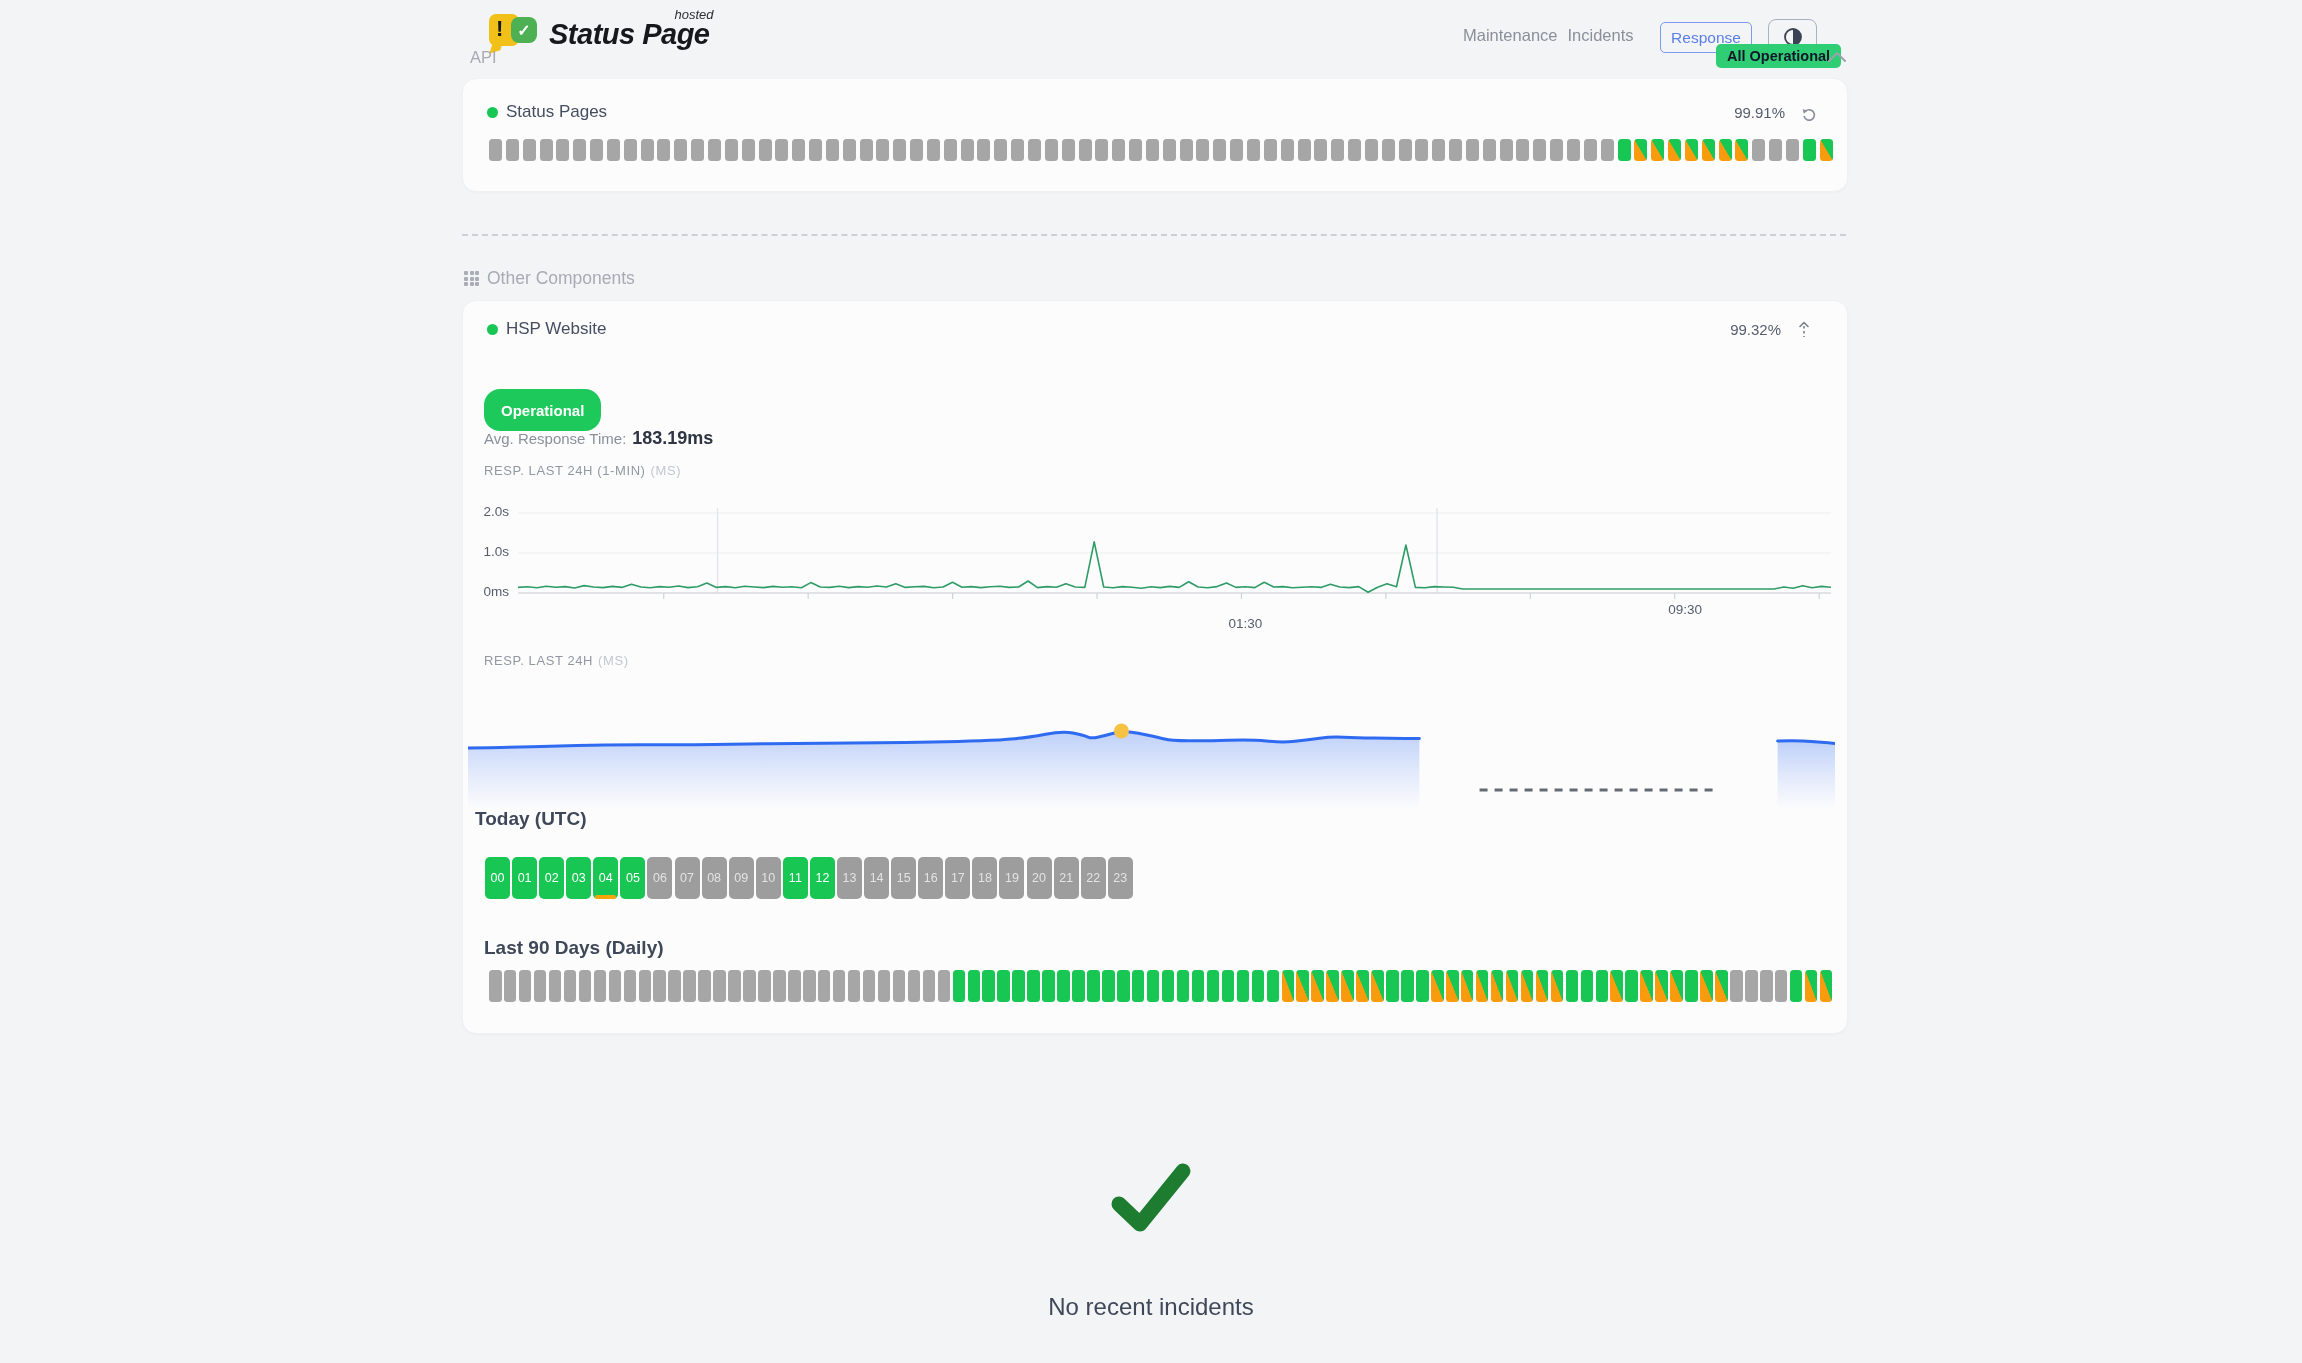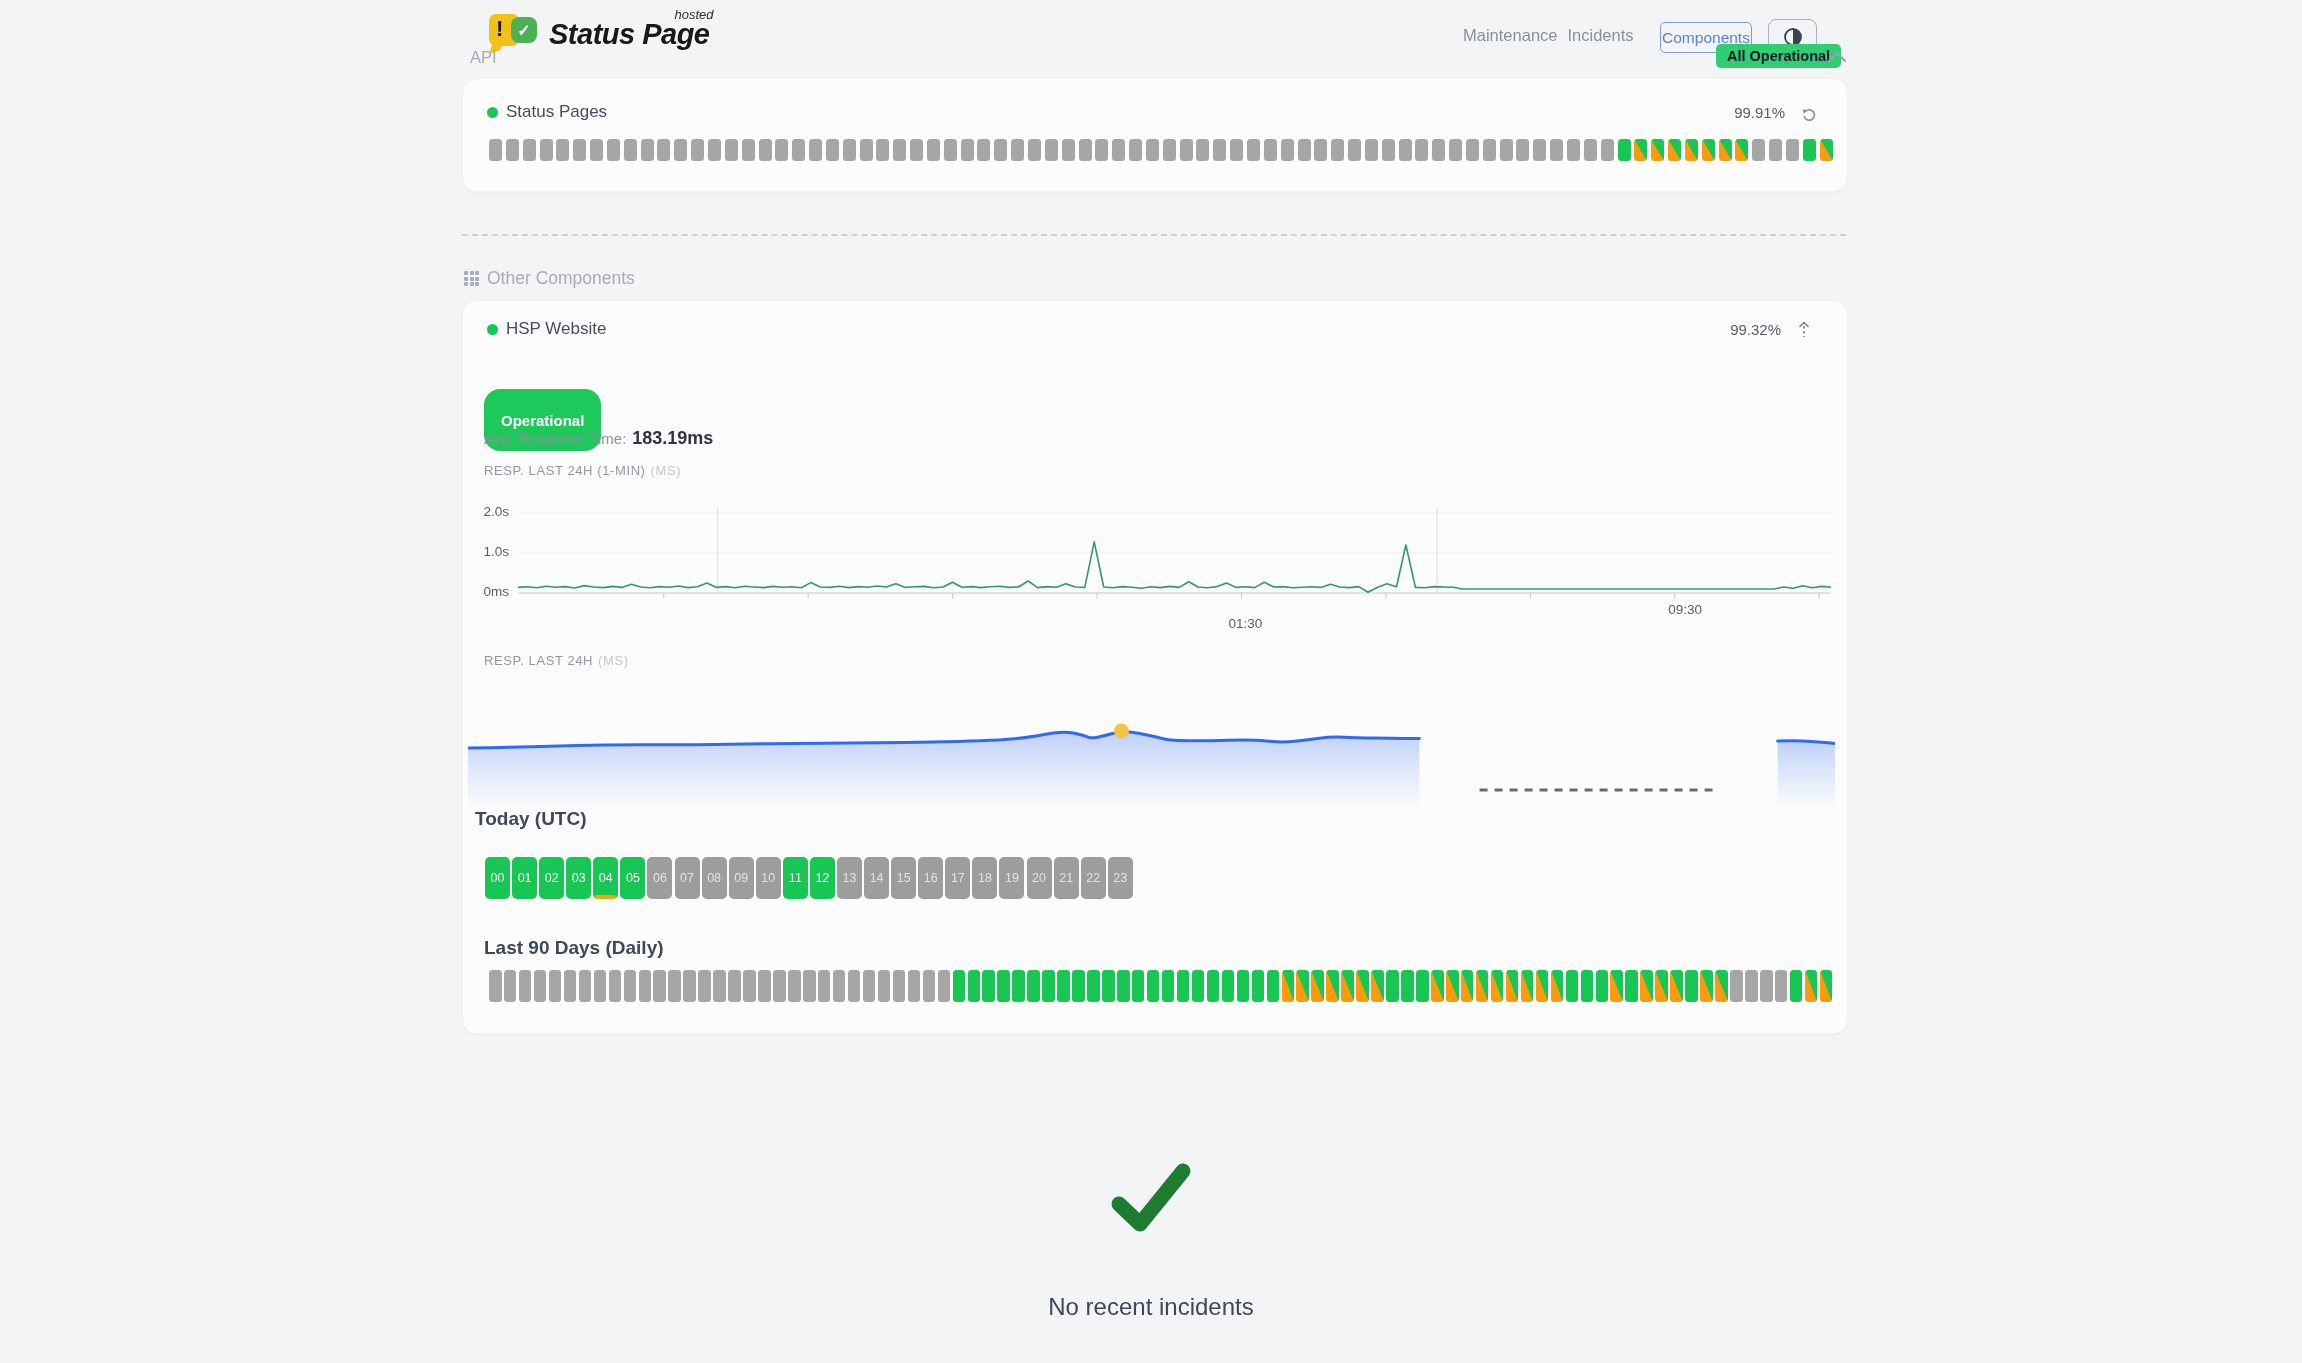--- a/index.html
+++ b/index.html
@@ -32,21 +32,21 @@
   .bar{width:13px;height:22px;border-radius:3.5px;}
   .day-bar{width:12.5px;height:32px;border-radius:3.5px;}
   .s-none{background:#a6a6a6;}
   .s-up{background:#17c653;}
   .s-degraded{background:linear-gradient(to top right,#f89c0e 49%,#17c653 51%);}
   .dashed-sep{position:absolute;left:462px;top:234px;width:1384px;border-top:2px dashed #ccd0d6;}
 
   .grid-icon{position:absolute;left:464px;top:271px;width:17px;height:17px;display:grid;grid-template-columns:repeat(3,4px);grid-template-rows:repeat(3,4px);gap:1.5px;}
   .grid-icon i{background:#a8adb6;border-radius:1px;}
 
-  .op-badge{position:absolute;left:21px;top:88px;height:30px;padding:16px 17px;background:#1ec95b;border-radius:16px;color:#fff;font-weight:700;font-size:15px;display:flex;align-items:center;}
+  .op-badge{position:absolute;left:21px;top:88px;height:30px;padding:6px 17px;background:#1ec95b;border-radius:16px;color:#fff;font-weight:700;font-size:15px;display:flex;align-items:center;}
   .avg-line{position:absolute;left:21px;top:127px;font-size:15px;color:#8a909b;}
   .avg-line b{color:#2e3442;font-size:18px;font-weight:700;margin-left:6px;}
   .chart-label{font-size:13px;letter-spacing:0.6px;color:#9298a2;}
   .chart-label .unit{color:#c3c7cf;margin-left:5px;}
 
   .ylab{position:absolute;left:0;width:46px;text-align:right;font-size:13.5px;color:#565d6b;}
   .xlab{position:absolute;width:70px;text-align:center;font-size:13.5px;color:#565d6b;}
 
   .hours{position:absolute;left:22px;top:556px;width:648px;display:flex;justify-content:space-between;}
   .hour{position:relative;width:25px;height:42px;border-radius:5px;display:flex;align-items:center;justify-content:center;font-size:12.5px;}
@@ -76,21 +76,21 @@
     <div class="brand-text">
       <span>Status Page</span>
       <span class="brand-sup">hosted</span>
     </div>
   </div>
 
   <div class="nav">
     <span>Maintenance</span>
     <span>Incidents</span>
   </div>
-  <div class="subscribe">Components</div>
+  <div class="subscribe">Response</div>
   <div class="theme-btn">
     <svg width="22" height="22" viewBox="0 0 22 22">
       <circle cx="11" cy="11" r="8" fill="none" stroke="#3a4254" stroke-width="1.8"></circle>
       <path d="M11 3 A8 8 0 0 1 11 19 Z" fill="#3a4254"></path>
     </svg>
   </div>
   <div class="status-badge">All Operational</div>
   <div class="chev-top">
     <svg width="20" height="13" viewBox="0 0 20 13">
         <polyline points="2,11 10,3 18,11" fill="none" stroke="#9aa2ae" stroke-width="2" stroke-linecap="round" stroke-linejoin="round"></polyline>

